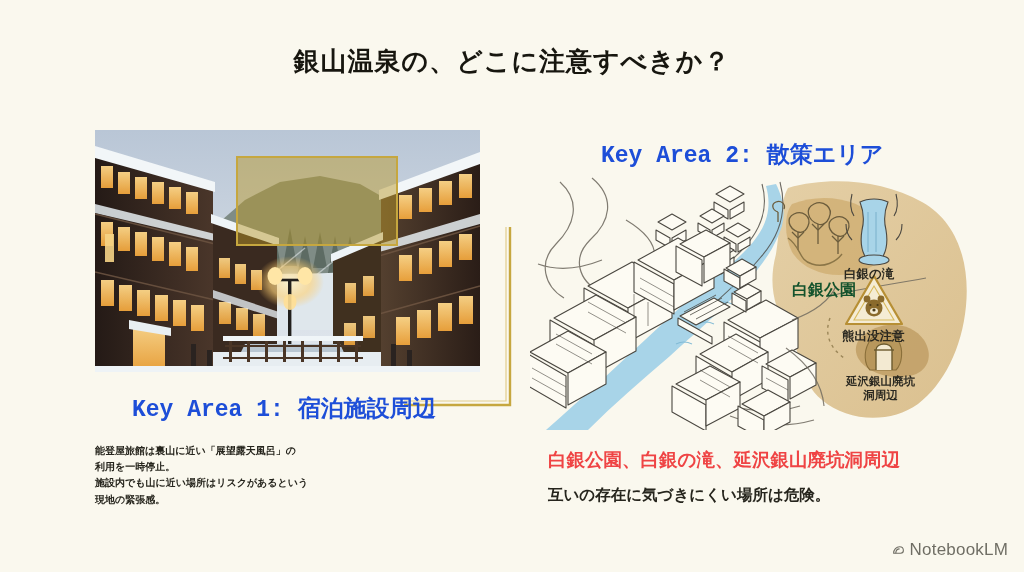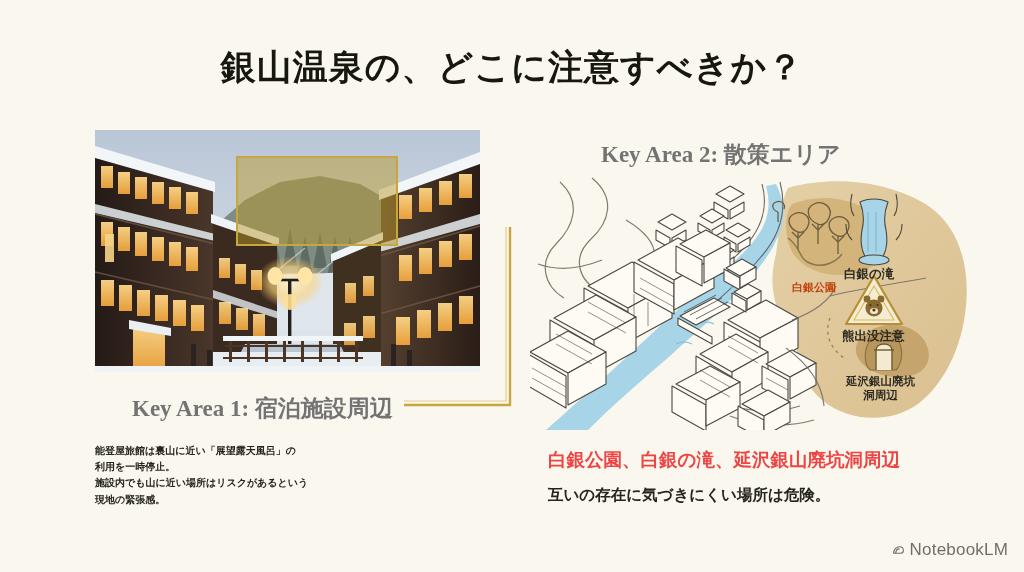--- a/index.html
+++ b/index.html
@@ -20,21 +20,21 @@
 
   
   .slide-title {
     position: absolute;
     left: 0;
     top: 44px;
     width: 1024px;
     text-align: center;
     font-family: Liberation Mono, monospace;
     font-weight: bold;
-    font-size: 35px;
+    font-size: 26px;
     letter-spacing: 1px;
     color: #17160f;
     white-space: nowrap;
   }
 
   
   .photo-frame {
     position: absolute;
     left: 95px;
     top: 130px;
@@ -64,23 +64,23 @@
     left: 400px;
     top: 225px;
     width: 112px;
     height: 190px;
     pointer-events: none;
   }
 
   
   .key-heading {
     position: absolute;
-    font-family: Liberation Serif, serif;
+    font-family: Liberation Mono, monospace;
     font-weight: bold;
-    color: #737373;
+    color: #1d4ed8;
     white-space: nowrap;
   }
   #key1-heading { left: 95px; top: 393px; font-size: 23px; margin-left: 37px; }
   #key2-heading { left: 601px; top: 139px; font-size: 23px; }
 
   .body-block {
     position: absolute;
     font-size: 10px;
     font-weight: bold;
     line-height: 1.62;
@@ -553,21 +553,21 @@
       </g>
 
       <g>
         <path d="M338 176 C344 162 360 160 368 172 C374 182 372 196 366 202
                  L340 202 C334 196 334 184 338 176 Z" fill="#b8975c" stroke="#8a6f3a" stroke-width="1.1"></path>
         <path d="M346 202 L346 182 C346 174 362 174 362 182 L362 202" fill="#f3ead2" stroke="#6b5a2e" stroke-width="1.4"></path>
         <path d="M344 182 L364 182" stroke="#6b5a2e" stroke-width="1.4"></path>
       </g>
     </svg>
 
-    <div style="position:absolute;left:262px;top:112px;font-size:11px;font-weight:bold;color:#c2410c;white-space:nowrap;">白銀公園</div>
+    <div style="position:absolute;left:262px;top:112px;font-size:16px;font-weight:bold;color:#14532d;white-space:nowrap;">白銀公園</div>
     <div style="position:absolute;left:314px;top:98px;font-size:12.5px;font-weight:bold;color:#2a2820;white-space:nowrap;text-align:center;">白銀の滝</div>
     <div style="position:absolute;left:312px;top:160px;font-size:12.5px;font-weight:bold;color:#2a2820;white-space:nowrap;">熊出没注意</div>
     <div style="position:absolute;left:316px;top:206px;font-size:11.5px;font-weight:bold;color:#2a2820;white-space:nowrap;line-height:1.25;text-align:center;">
       <span style="display:block;">延沢銀山廃坑</span>
       <span style="display:block;text-align:center;">洞周辺</span>
     </div>
   </div>
 
   <div id="key2-lead">白銀公園、白銀の滝、延沢銀山廃坑洞周辺</div>
   <div class="body-block" id="key2-body">

